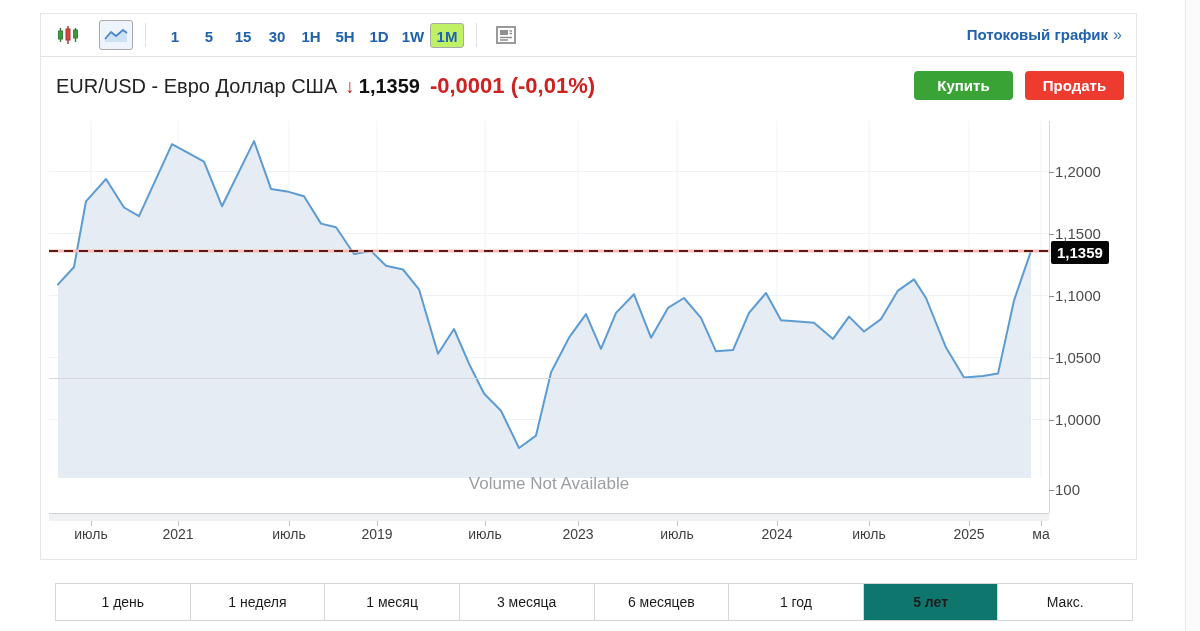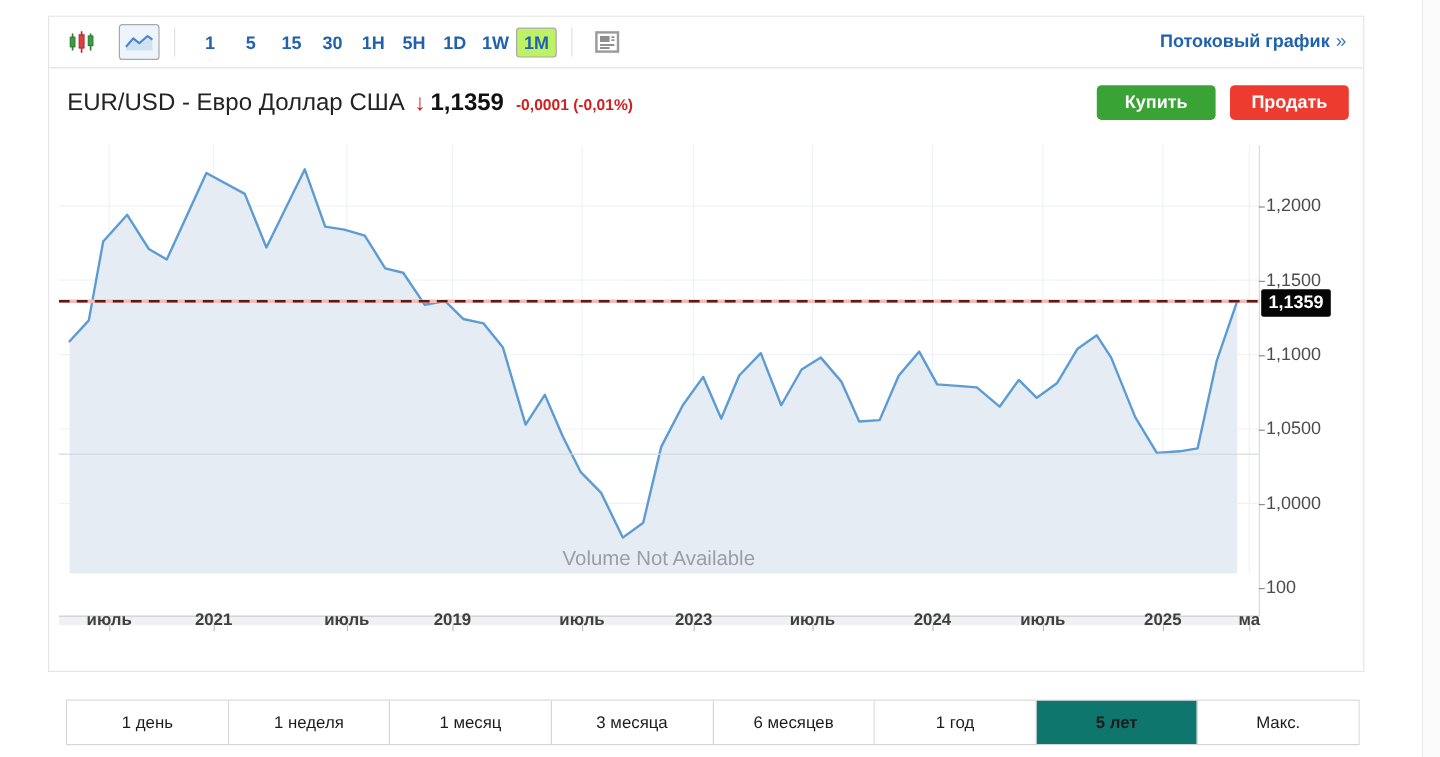--- a/index.html
+++ b/index.html
@@ -26,43 +26,43 @@
   .tf.sel{border-color:#a9a9a9;background:#bef264;}
   .tb-spacer{flex:1;}
   .stream-link{font-size:15px;font-weight:700;color:#2062ae;cursor:pointer;white-space:nowrap;}
   .stream-link .arr{font-weight:400;font-size:16px;margin-left:5px;color:#3a77c0;}
 
   
   .title-row{left:15px;top:56px;height:32px;line-height:32px;font-size:20px;color:#232323;white-space:nowrap;}
   .title-name{color:#232323;}
   .dir-arrow{color:#cf1c1c;font-weight:900;margin:0 4px 0 8px;font-size:19px;}
   .price{font-weight:700;color:#111;}
-  .change{font-weight:700;color:#d02020;margin-left:10px;font-size:13px;}
+  .change{font-weight:700;color:#d02020;margin-left:10px;font-size:22px;}
   .btn{width:99px;height:29px;border-radius:4px;color:#fff;font-size:15px;font-weight:700;
        display:flex;align-items:center;justify-content:center;cursor:pointer;}
   .btn-buy{left:873px;top:57px;background:#3aa335;}
   .btn-sell{left:984px;top:57px;background:#ee3b30;}
 
   
   .plot{left:8px;top:107px;width:1000px;height:392px;}
   .vol-sep{left:8px;top:364px;width:1000px;height:1px;background:#d4dade;}
   .bottom-band{left:8px;top:499px;width:1000px;height:8px;background:#f0f1f2;
                border-top:1px solid #cfcfcf;box-sizing:border-box;}
-  .vol-msg{left:8px;top:442px;width:1000px;text-align:center;font-size:17px;color:#9a9fa4;}
+  .vol-msg{left:8px;top:460px;width:1000px;text-align:center;font-size:17px;color:#9a9fa4;}
   .watermark{left:28px;top:417px;font-size:27px;color:#b5bac1;font-weight:700;letter-spacing:0;}
   .watermark .com{color:#ced2d7;font-weight:400;}
   .wm-dot{left:74px;top:3px;width:6px;height:6px;border-radius:50%;background:#f6a52a;}
 
   .y-line{left:1008px;top:107px;width:1px;height:392px;background:#d9d9d9;}
   .y-label{left:1014px;height:20px;line-height:20px;font-size:15px;color:#4c4c4c;white-space:nowrap;}
   .y-tick{left:1008px;width:5px;height:1px;background:#8c8c8c;}
   .price-badge{left:1010px;top:227px;background:#060606;color:#fff;font-size:15px;font-weight:700;
                padding:2px 6px;border-radius:2px;line-height:19px;}
   .x-tick{width:1px;height:5px;background:#c0c0c0;top:507px;}
-  .x-label{top:493px;height:18px;line-height:18px;font-size:14px;color:#3f3f3f;white-space:nowrap;transform:translateX(-50%);font-weight:bold;}
+  .x-label{top:511px;height:18px;line-height:18px;font-size:14px;color:#3f3f3f;white-space:nowrap;transform:translateX(-50%);}
 
   
   .ranges{left:55px;top:583px;width:1078px;height:38px;display:flex;
           border:1px solid #d6d6d6;box-sizing:border-box;background:#fff;}
   .range-cell{flex:1;display:flex;align-items:center;justify-content:center;
               border-right:1px solid #d6d6d6;font-size:14px;color:#1c1c1c;cursor:pointer;background:#fff;}
   .range-cell:last-child{border-right:none;}
   .range-cell.sel{background:#0f766e;font-weight:700;}
 </style>
 </head>

